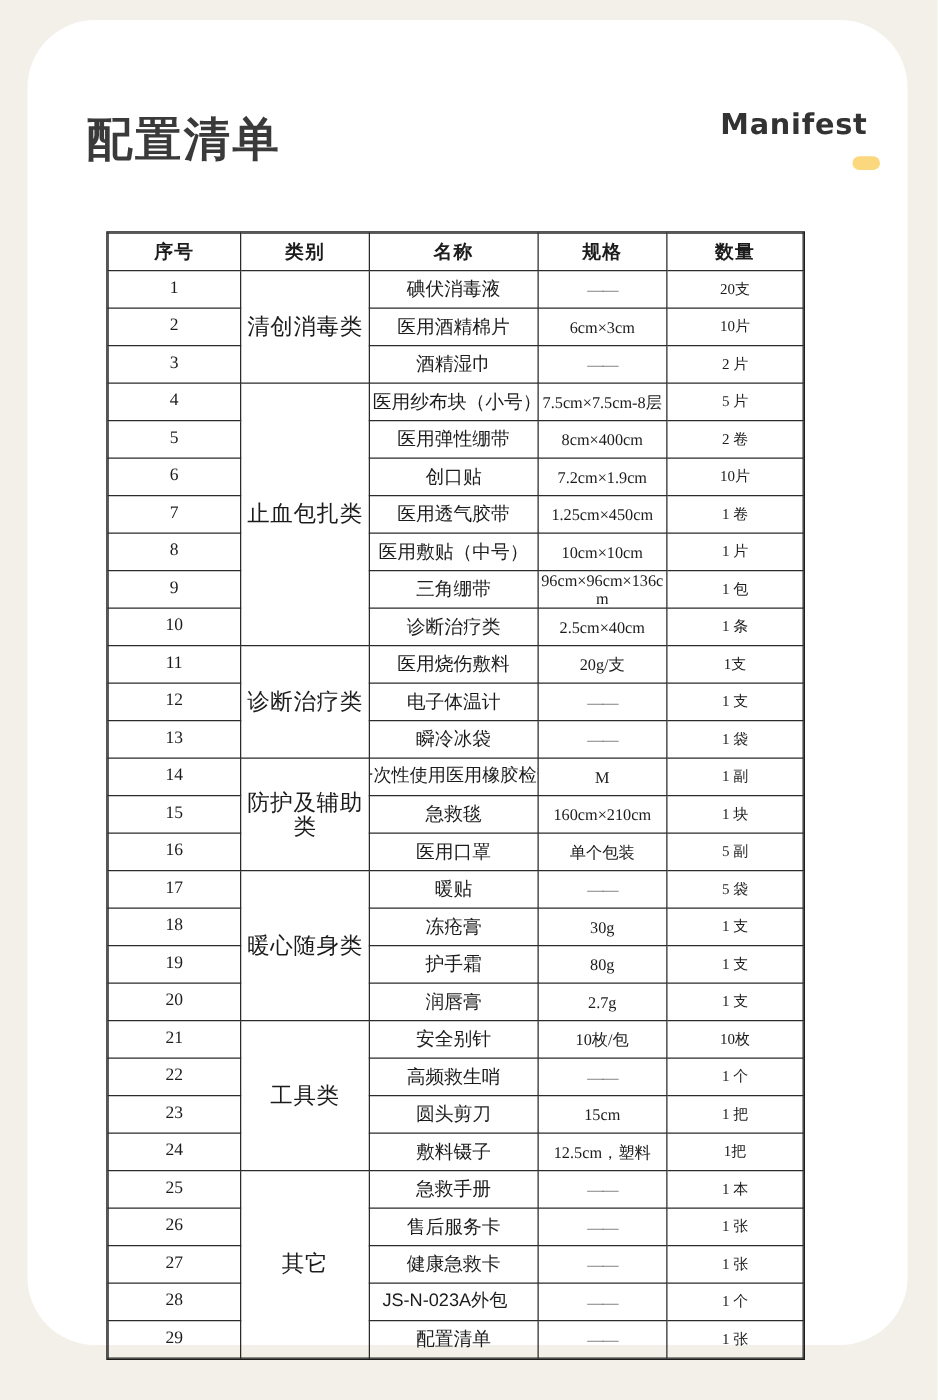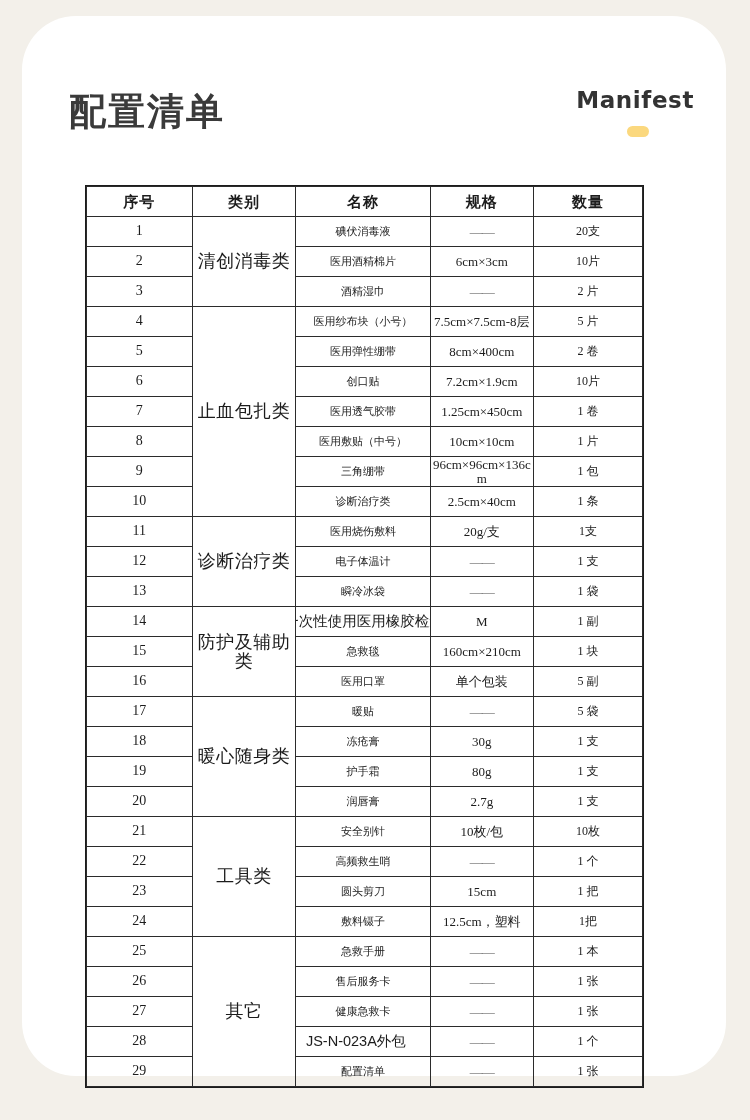--- a/index.html
+++ b/index.html
@@ -51,21 +51,21 @@
     letter-spacing: 2px;
     color: #3a3a3a;
     line-height: 1;
     white-space: nowrap;
   }
 
   .title-en {
     position: absolute;
     right: 32px;
     top: 70px;
-    text-align: center;
+    text-align: right;
     font-family: "DejaVu Sans", "Liberation Sans", sans-serif;
     font-size: 23px;
     font-weight: 700;
     letter-spacing: 0.6px;
     color: #333333;
     line-height: 1.28;
   }
   .title-en .ln {
     display: block;
     white-space: nowrap;
@@ -140,21 +140,21 @@
     font-size: 14px;
     font-family: "Liberation Serif", "DejaVu Serif", serif;
   }
   td.cat {
     font-size: 18px;
     font-family: Liberation Serif, serif;
     letter-spacing: 0.5px;
     margin-left: 36px;
   }
   td.name {
-    font-size: 11px;
+    font-size: 15px;
     font-family: "Liberation Sans", "DejaVu Sans", sans-serif;
     white-space: nowrap;
   }
   td.spec {
     font-size: 13px;
     font-family: "Liberation Serif", "DejaVu Serif", serif;
     word-break: break-all;
   }
   td.qty {
     font-size: 12px;

